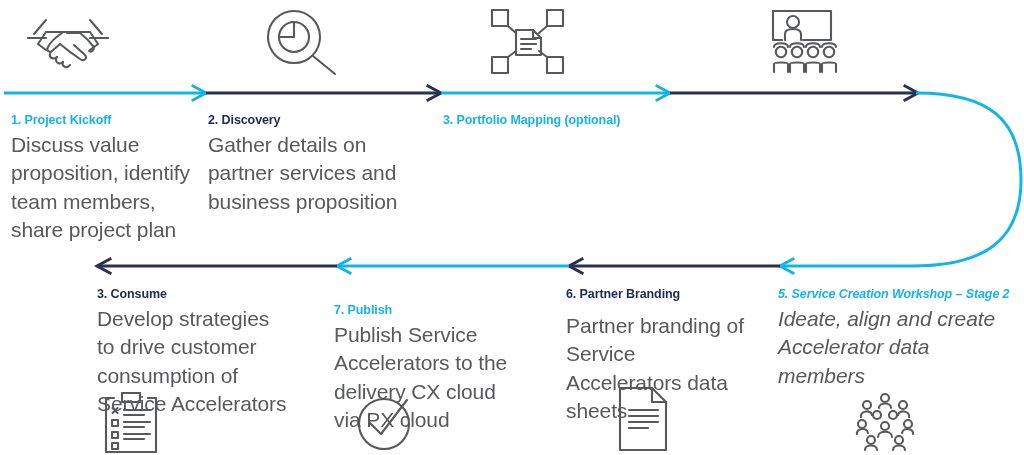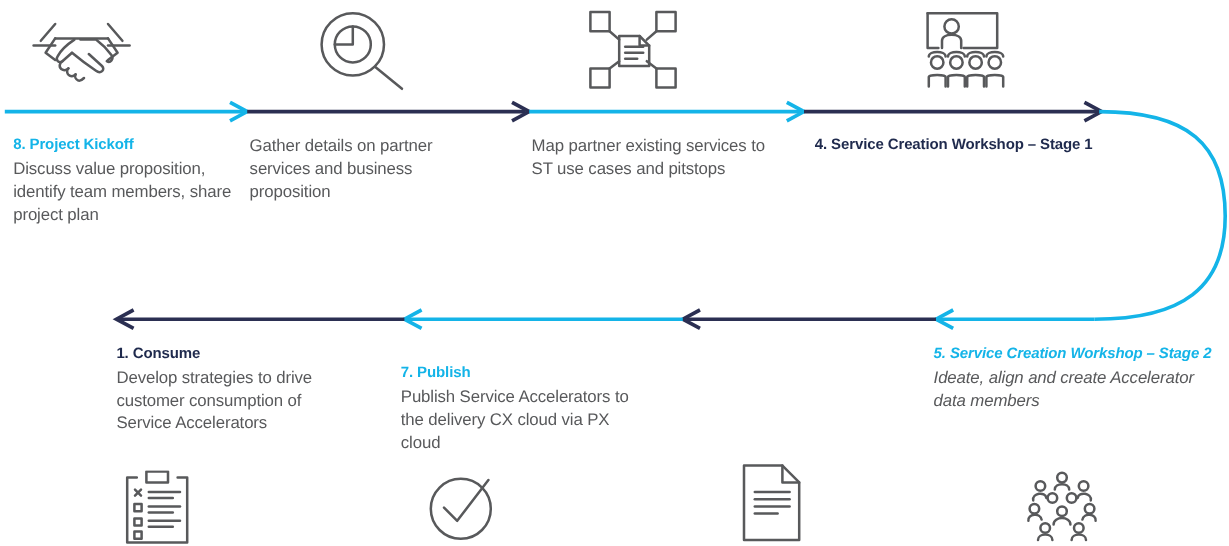--- a/index.html
+++ b/index.html
@@ -33,21 +33,21 @@
   .step-title {
     font-size: 12.5px;
     font-weight: bold;
     letter-spacing: -0.1px;
     line-height: 1.32;
     margin: 0 0 2px 0;
   }
   .step-title.accent { color: #14b4e8; }
   .step-title.navy   { color: #1f2a4d; }
   .step-body {
-    font-size: 14px;
+    font-size: 21px;
     color: #58595b;
     line-height: 1.36;
     margin: 0;
     letter-spacing: -0.1px;
   }
   .step-body.gap { margin-top: 9px; }
   .icon {
     position: absolute;
   }
   .icon svg { display: block; }
@@ -152,46 +152,50 @@
       <path d="M41 39 C41 34 55 34 55 39"></path>
       <path d="M57 39 C57 34 71 34 71 39"></path>
       <path d="M9 64 L9 56 C9 54 23 54 23 56 L23 64"></path>
       <path d="M25 64 L25 56 C25 54 39 54 39 56 L39 64"></path>
       <path d="M41 64 L41 56 C41 54 55 54 55 56 L55 64"></path>
       <path d="M57 64 L57 56 C57 54 71 54 71 56 L71 64"></path>
     </svg>
   </div>
 
   <div class="step" style="left:11px; top:112px; width:185px;">
-    <div class="step-title accent">8. Project Kickoff</div>
+    <div class="step-title accent">1. Project Kickoff</div>
     <div class="step-body">Discuss value proposition, identify team members, share project plan</div>
   </div>
 
   <div class="step" style="left:208px; top:112px; width:200px;">
+    <div class="step-title navy">2. Discovery</div>
     <div class="step-body">Gather details on partner services and business proposition</div>
   </div>
 
   <div class="step" style="left:443px; top:112px; width:215px;">
-    <div class="step-body">Map partner existing services to ST use cases and pitstops</div>
+    <div class="step-title accent">3. Portfolio Mapping (optional)</div>
   </div>
 
   <div class="step" style="left:679px; top:112px; width:245px;">
-    <div class="step-title navy">4. Service Creation Workshop – Stage 1</div>
   </div>
 
   <div class="step" style="left:97px; top:286px; width:190px;">
-    <div class="step-title navy">1. Consume</div>
+    <div class="step-title navy">3. Consume</div>
     <div class="step-body">Develop strategies to drive customer consumption of Service Accelerators</div>
   </div>
 
   <div class="step" style="left:334px; top:302px; width:190px;">
     <div class="step-title accent">7. Publish</div>
     <div class="step-body">Publish Service Accelerators to the delivery CX cloud via PX cloud</div>
   </div>
 
+  <div class="step" style="left:566px; top:286px; width:185px;">
+    <div class="step-title navy">6. Partner Branding</div>
+    <div class="step-body gap">Partner branding of Service Accelerators data sheets</div>
+  </div>
 
   <div class="step" style="left:778px; top:286px; width:240px;font-style:italic;">
     <div class="step-title accent">5. Service Creation Workshop – Stage 2</div>
     <div class="step-body">Ideate, align and create Accelerator data members</div>
   </div>
 
   <div class="icon" style="left:100px; top:392px;">
     <svg width="62" height="62" viewBox="0 0 62 62" fill="none" stroke="#58595b" stroke-width="2.1" stroke-linecap="round" stroke-linejoin="round">
       <path d="M14 6 L6 6 L6 60 L56 60 L56 6 L48 6"></path>
       <rect x="22" y="1" width="18" height="9"></rect>

